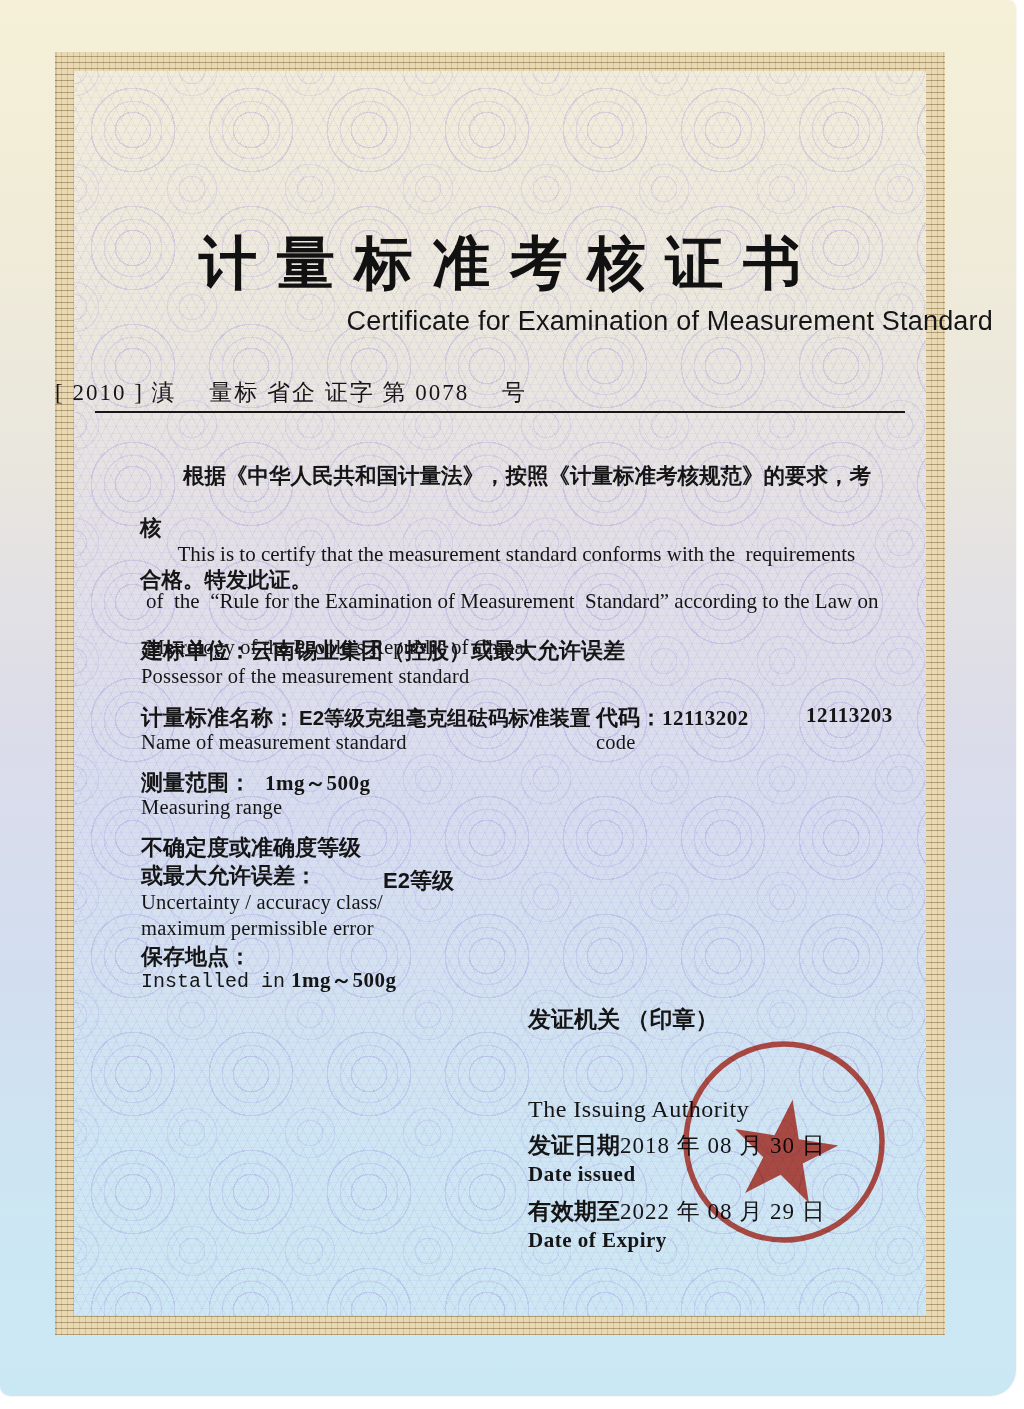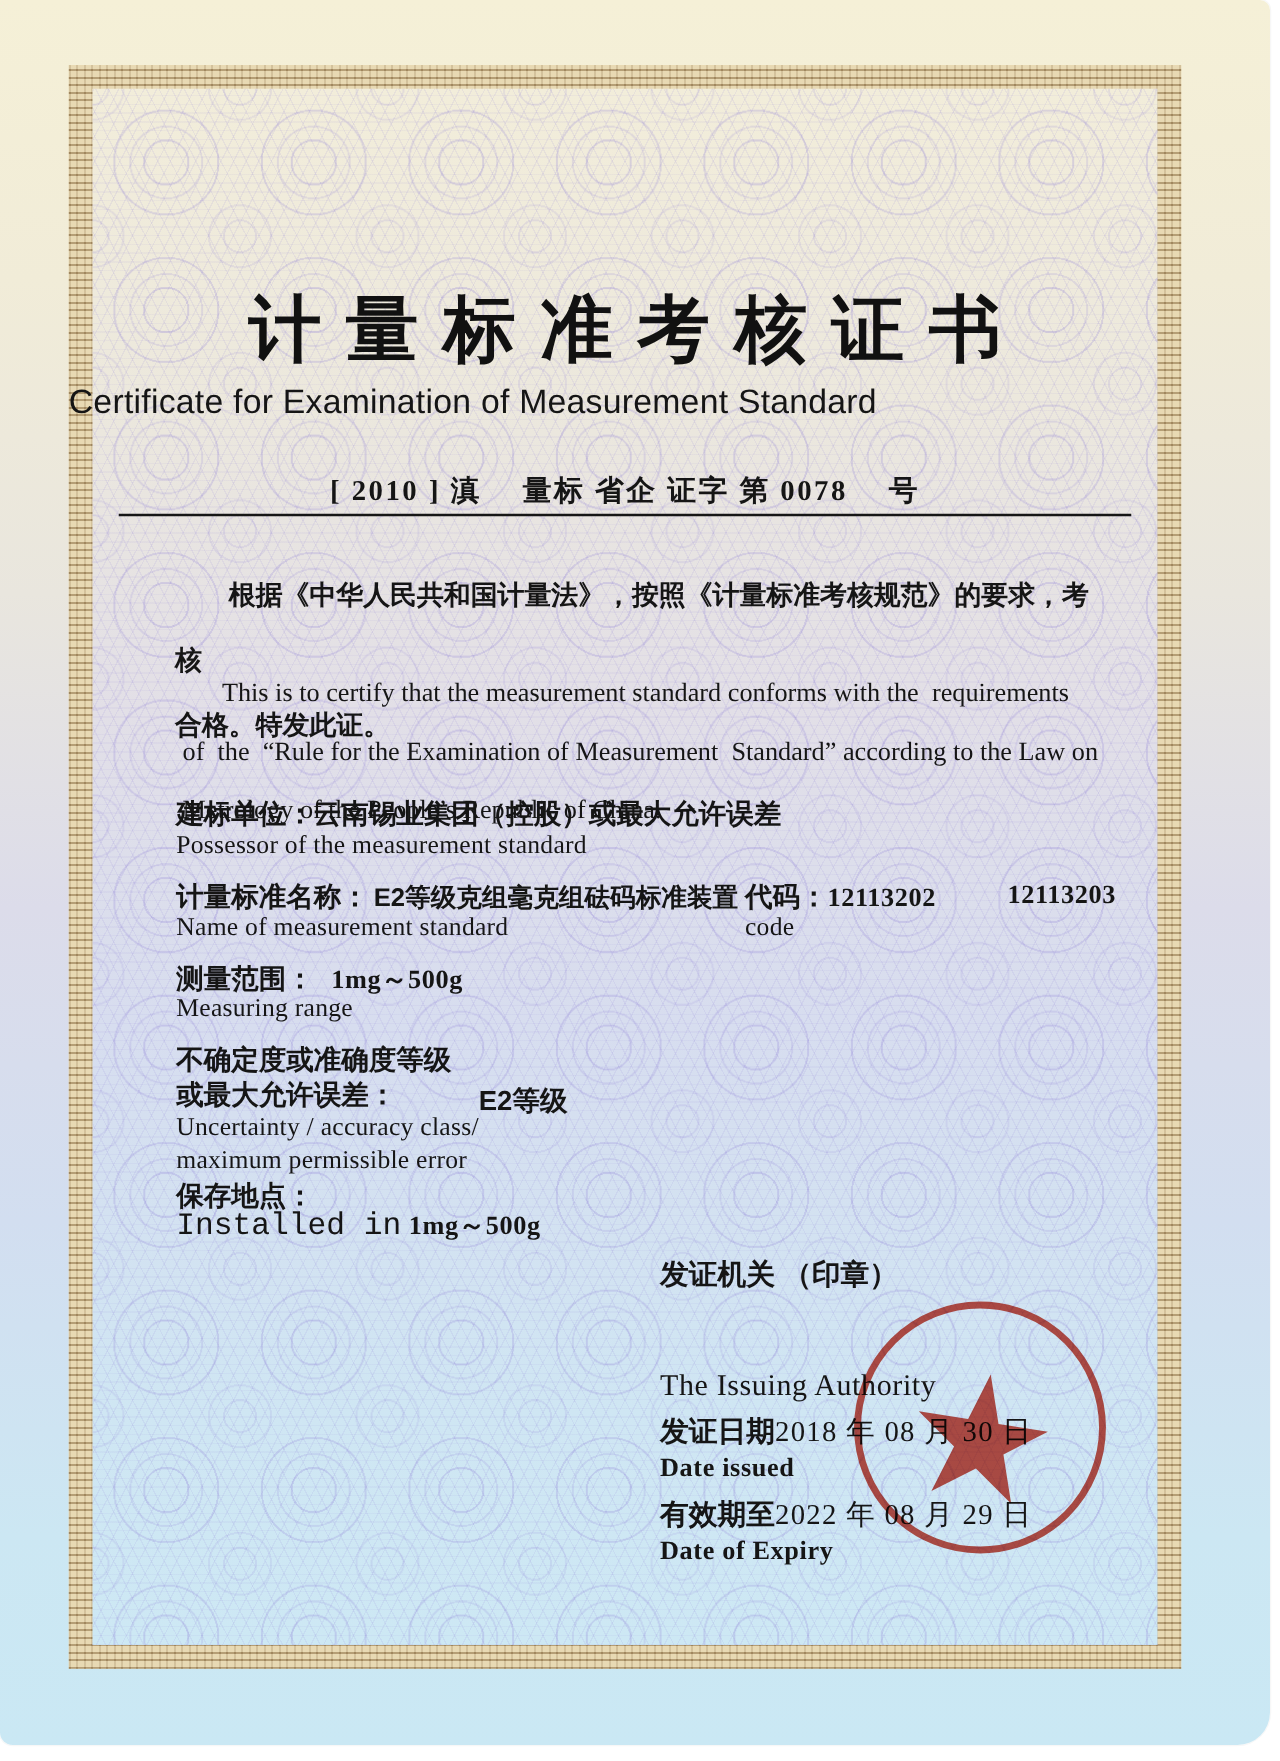--- a/index.html
+++ b/index.html
@@ -36,38 +36,38 @@
   }
   .content{position:absolute;left:0;top:0;width:1016px;height:1396px;}
   .content > *{position:absolute;margin:0;}
 
   .title{
     left:55px;top:225px;width:890px;text-align:center;
     font-family:"DejaVu Serif",serif;font-weight:900;font-size:58px;
     letter-spacing:.34em;text-indent:.34em;color:#111;
   }
   .subtitle{
-    left:55px;top:306px;width:938px;text-align:left;
+    left:55px;top:306px;width:938px;text-align:right;
     font-family:"Liberation Sans",sans-serif;font-size:27px;font-weight:500;letter-spacing:.2px;
   }
   .certno{
-    left:55px;top:377px;width:890px;text-align:center;
-    font-weight:bold;font-size:23px;letter-spacing:2px;
+    left:55px;top:377px;width:890px;
+    font-weight:normal;font-size:23px;letter-spacing:2px;
   }
   .rule{left:95px;top:411px;width:810px;height:2px;background:#161616;}
 
   .para{white-space:pre-wrap;line-height:52px;}
   .para.zh{left:140px;top:450px;width:752px;font-size:21.5px;font-weight:600;font-family:"Liberation Sans",sans-serif;}
   .para.en{left:146px;top:531px;width:742px;font-size:21px;line-height:46.5px;font-weight:500;}
 
   .zh-label{font-family:"Liberation Sans",sans-serif;font-weight:bold;font-size:22px;}
   .zh-value{font-family:"Liberation Sans",sans-serif;font-weight:bold;font-size:20.5px;}
   .en-label{font-weight:normal;font-size:20.5px;letter-spacing:.2px;}
   .num-value{font-weight:bold;font-size:21px;letter-spacing:.5px;}
-  .mono{font-family:"Liberation Mono",monospace;font-size:25px;font-weight:500;}
+  .mono{font-family:"Liberation Mono",monospace;font-size:20px;font-weight:500;}
 
   .f-left{left:141px;}
   .footer-item{left:528px;}
   .footer-zh{font-family:"Liberation Sans",sans-serif;font-weight:bold;font-size:23px;}
   .footer-en{font-size:24px;letter-spacing:.5px;}
   .footer-en.bold{font-weight:bold;font-size:21px;}
   .date-val{font-size:23px;font-weight:500;letter-spacing:1px;}
 
   .seal{
     position:absolute;left:662px;top:1020px;width:244px;height:244px;

